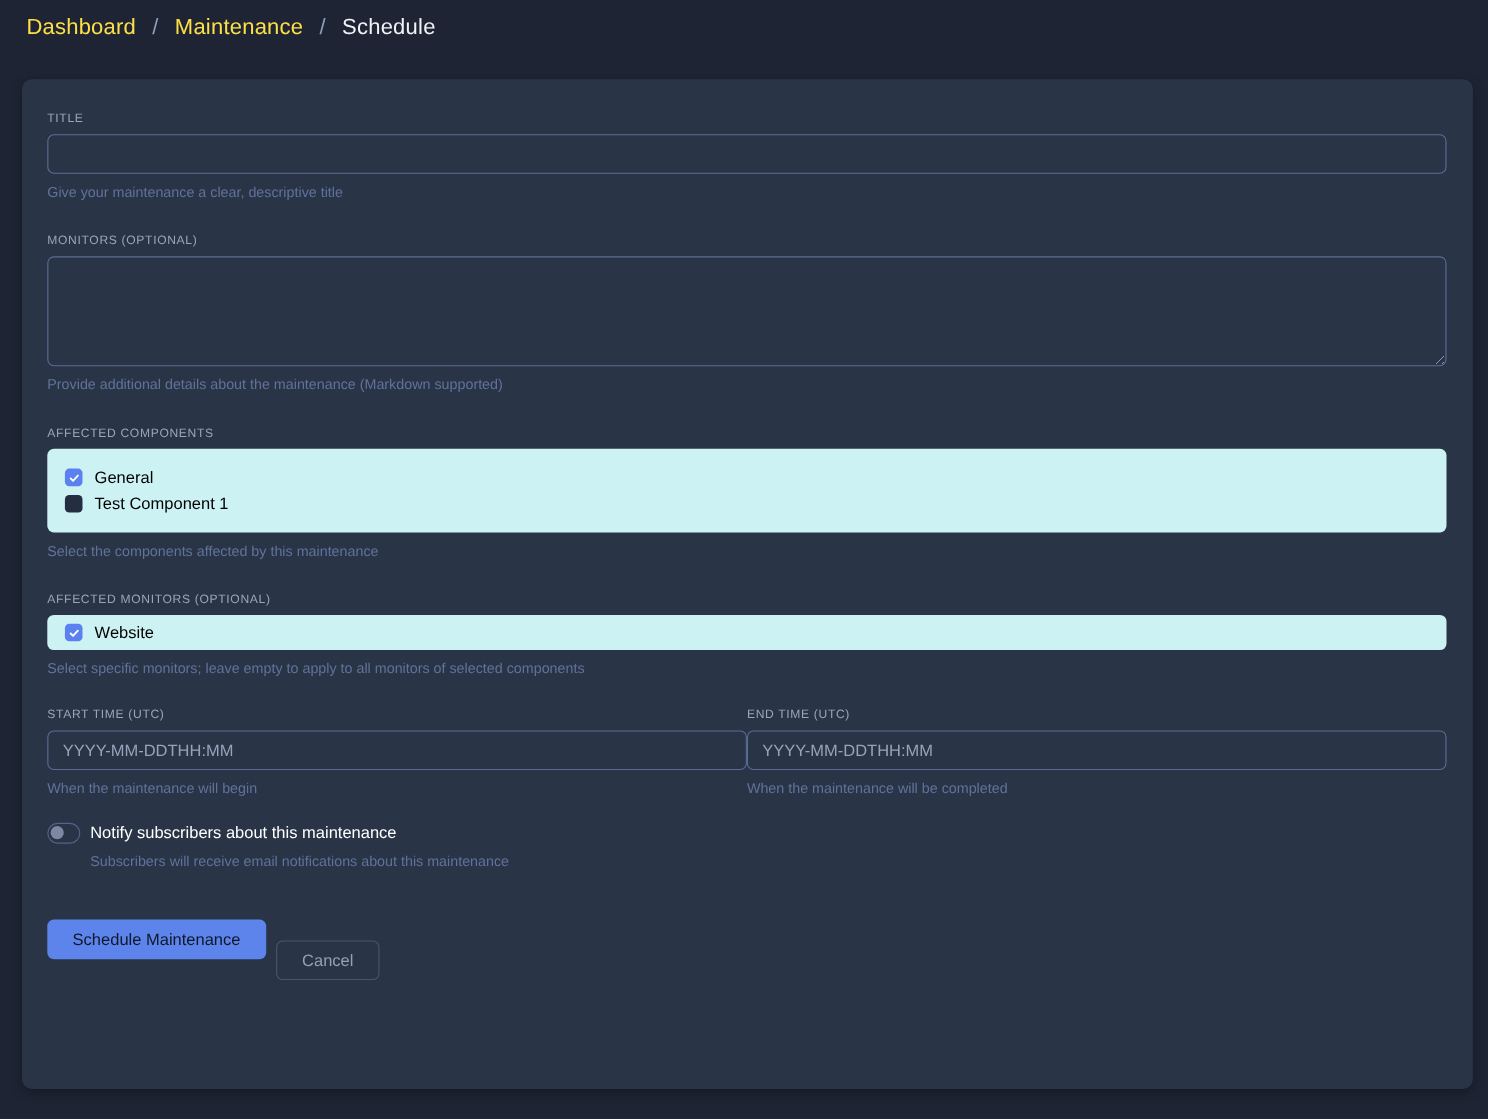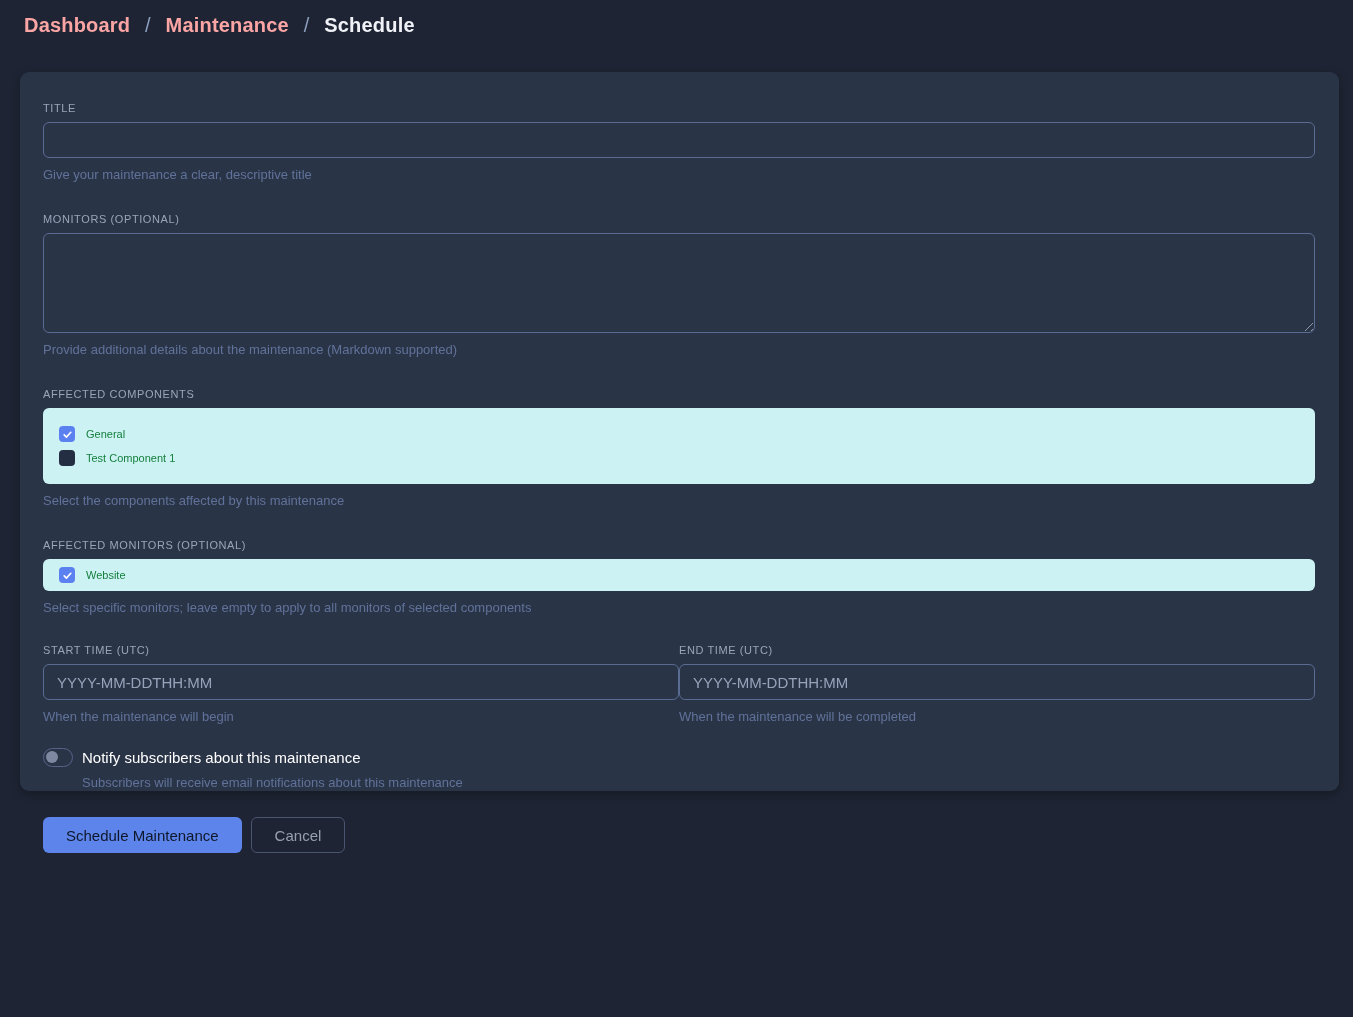--- a/index.html
+++ b/index.html
@@ -12,29 +12,29 @@
   }
 
   
   .topbar {
     height: 50px;
     display: flex;
     align-items: center;
     padding: 0 24px;
   }
   .crumbs { font-size: 20px; letter-spacing: 0.2px; }
-  .crumb-muted { color: #fca5a5; font-weight: 700; }
+  .crumb-muted { color: #fde047; font-weight: 400; }
   .crumb-sep { color: #8c9fbf; margin: 0 9px; font-weight: 400; }
-  .crumb-current { color: #f0f2f7; font-weight: 700; }
+  .crumb-current { color: #f0f2f7; font-weight: 400; }
 
   
   .card {
     position: absolute;
     left: 20px; top: 72px;
-    width: 1319px; height: 719px;
+    width: 1319px; height: 918px;
     background: #2a3447;
     border-radius: 9px;
     box-shadow: 0 3px 10px rgba(0,0,0,0.28);
     padding: 30px 24px 24px 23px;
   }
 
   .field-label {
     font-size: 11px;
     font-weight: 500;
     letter-spacing: 0.6px;
@@ -98,21 +98,21 @@
   .checkbox {
     width: 16px; height: 16px;
     border-radius: 4px;
     margin-right: 11px;
     flex: 0 0 16px;
     display: flex; align-items: center; justify-content: center;
     cursor: pointer;
   }
   .checkbox.checked { background: #5b81f0; }
   .checkbox.unchecked { background: #242e42; }
-  .choice-label { font-size: 11px; color: #15803d; }
+  .choice-label { font-size: 15px; color: #000000; }
 
   
   .time-grid {
     display: grid;
     grid-template-columns: 1fr 1fr;
     margin-bottom: 24px;
   }
 
   
   .toggle-group { margin-bottom: 27px; }
@@ -151,20 +151,21 @@
     color: #0f172a;
     border: none;
     padding: 0 23px;
     font-weight: 500;
   }
   .btn-ghost {
     background: transparent;
     color: #97a0b2;
     border: 1px solid #49556f;
     padding: 0 23px;
+    margin-top: 38px;
   }
 </style>
 </head>
 <body>
 
 <div class="topbar">
   <div class="crumbs">
     <span class="crumb-muted">Dashboard</span>
     <span class="crumb-sep">/</span>
     <span class="crumb-muted">Maintenance</span>

